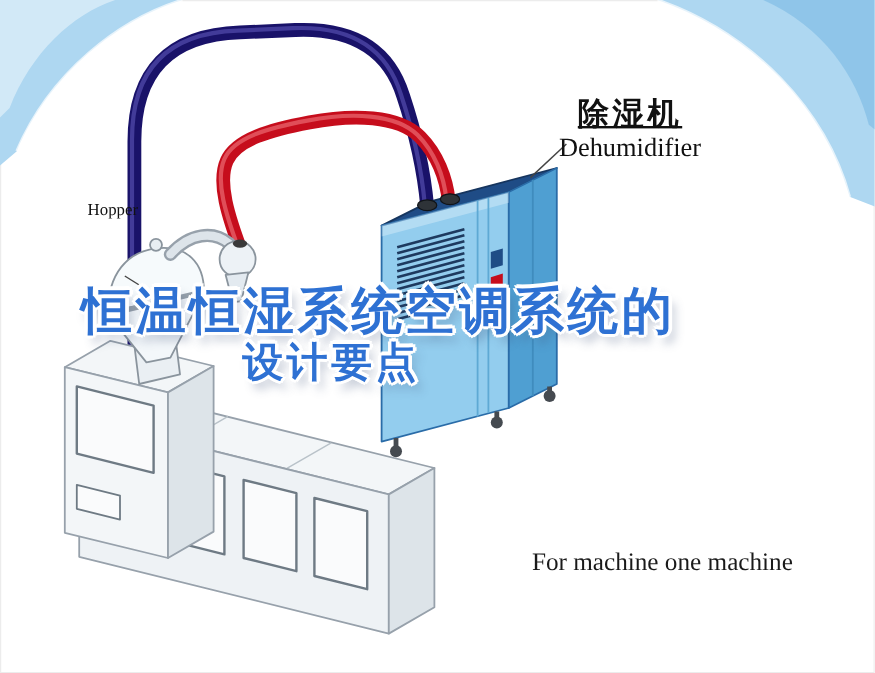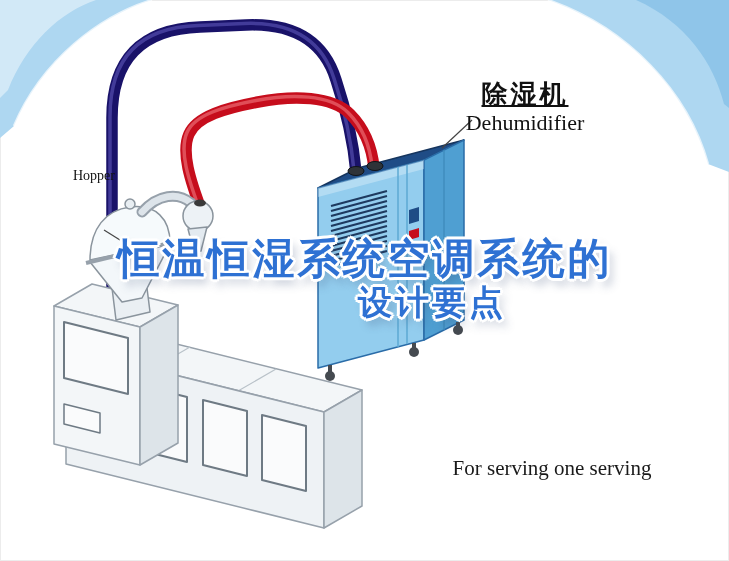--- a/index.html
+++ b/index.html
@@ -9,21 +9,21 @@
     box-shadow:inset 0 0 0 1px #ececec;
   }
   .stage svg{position:absolute;left:0;top:0;}
   .label{position:absolute;text-align:center;line-height:1.1;}
   .label .cn{font-weight:700;font-size:26px;letter-spacing:3px;color:#111;text-decoration:underline;}
   .label .en{font-family:"Liberation Serif",serif;font-size:14px;color:#111;margin-top:2px;letter-spacing:0;}
   .dryer-label{left:44px;top:166px;width:100px;}
   .dehum-label{left:446px;top:80px;width:158px;}
   .dehum-label .en{font-size:22px;}
   .title-line{
-    position:absolute;font-weight:700;color:#2e71d3;text-align:center;letter-spacing:3px;
+    position:absolute;font-weight:700;color:#2e71d3;text-align:left;letter-spacing:3px;
     text-shadow:
       -3px 0 0 #fff, 3px 0 0 #fff, 0 -3px 0 #fff, 0 3px 0 #fff,
       -2px -2px 0 #fff, 2px -2px 0 #fff, -2px 2px 0 #fff, 2px 2px 0 #fff,
       5px 7px 8px rgba(60,80,120,0.35);
     line-height:1.1;
   }
   .t1{left:68px;top:236px;width:594px;font-size:42px;}
   .t2{left:202px;top:284px;width:460px;font-size:34px;}
   .caption{position:absolute;left:412px;top:450px;width:280px;text-align:center;}
   .caption .cap-cn{font-size:28px;font-weight:700;letter-spacing:2px;color:#3d3d3d;}
@@ -114,16 +114,16 @@
 
   <div class="label dehum-label">
     <div class="cn">除湿机</div>
     <div class="en">Dehumidifier</div>
   </div>
 
   <div class="title-line t1">恒温恒湿系统空调系统的</div>
   <div class="title-line t2">设计要点</div>
 
   <div class="caption">
-    <div class="cap-en">For serving one serving</div>
+    <div class="cap-en">For machine one machine</div>
   </div>
 
 </div>
 
 </body></html>

